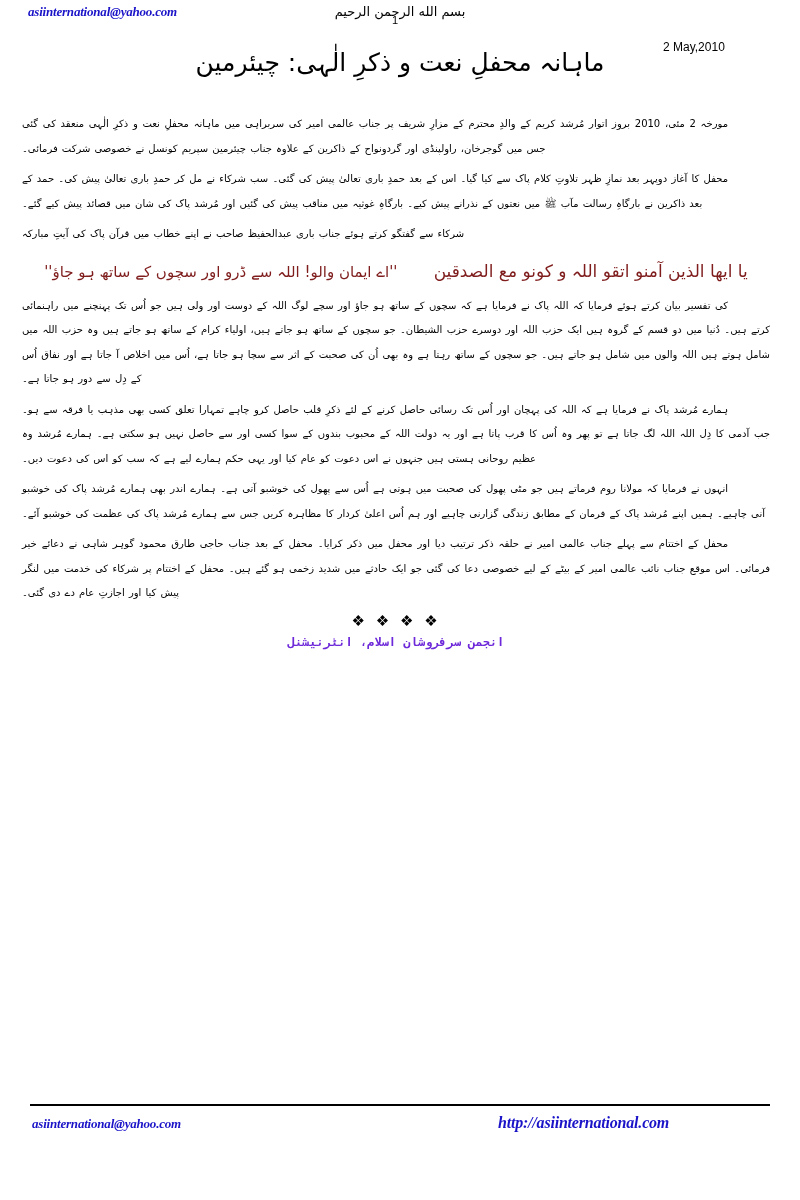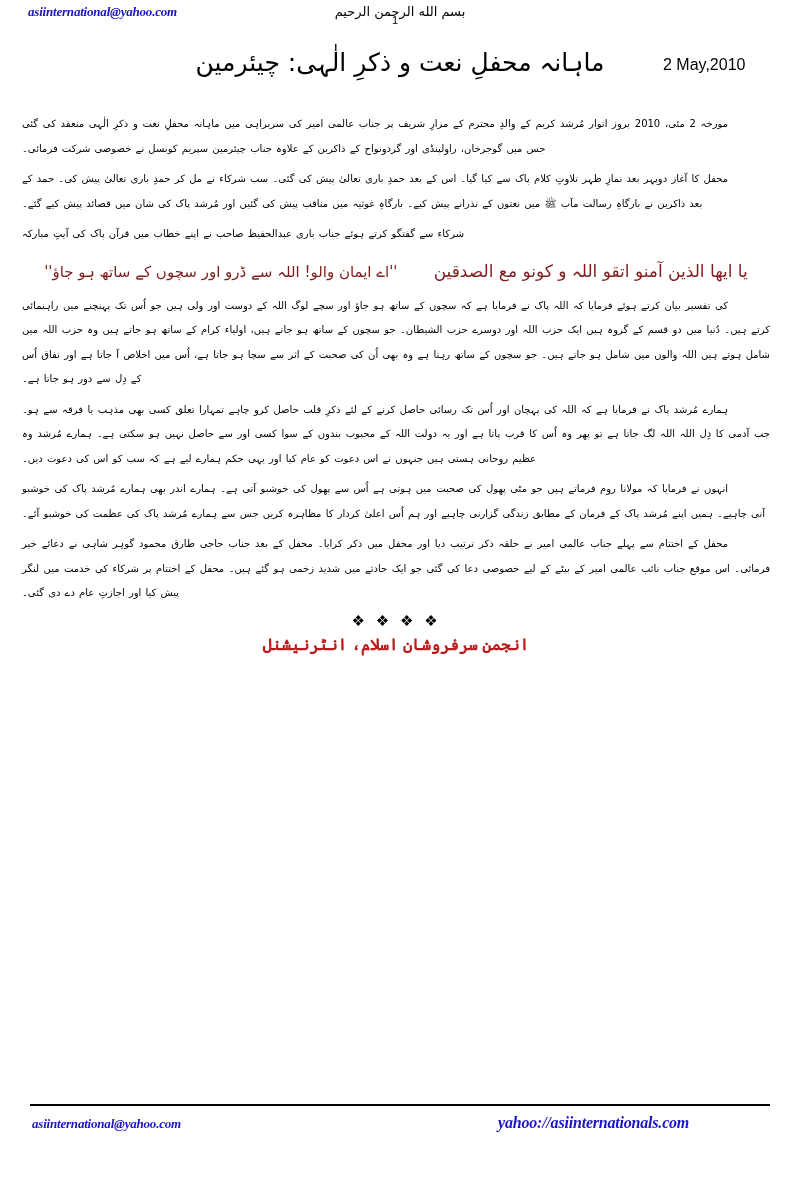--- a/index.html
+++ b/index.html
@@ -62,25 +62,25 @@
     position: absolute;
     top: 14px;
     left: 392px;
     font-family: "Liberation Sans", sans-serif;
     font-size: 11px;
     color: #000;
     direction: ltr;
   }
   .hdr-date {
     position: absolute;
-    top: 56px;
+    top: 40px;
     left: 663px;
     direction: ltr;
     font-family: "Liberation Sans", sans-serif;
-    font-size: 16px;
+    font-size: 12px;
     color: #000;
     white-space: nowrap;
   }
   .hdr-title {
     position: absolute;
     top: 44px;
     left: 0;
     width: 800px;
     text-align: center;
     direction: rtl;
@@ -141,25 +141,25 @@
     font-family: "DejaVu Sans", sans-serif;
     font-size: 15px;
     letter-spacing: 3px;
   }
   .ornament-row span { display: inline-block; }
 
   
   .org-name {
     direction: rtl;
     text-align: center;
-    font-family: Liberation Sans, sans-serif;
-    font-weight: bold;
-    font-size: 16px;
+    font-family: Liberation Mono, monospace;
+    font-weight: bold;
+    font-size: 12px;
     margin: 6px 0 0 0;
-    color: #b91c1c;
+    color: #6d28d9;
   }
 
   
   .footer {
     position: absolute;
     left: 0;
     bottom: 36px;
     width: 800px;
     height: 60px;
   }
@@ -240,16 +240,16 @@
       <span>❖</span>
       <span>❖</span>
     </div>
 
     <div class="org-name">انجمن سرفروشان اسلام، انٹرنیشنل</div>
   </div>
 
   <div class="footer">
     <div class="footer-rule"></div>
     <div class="footer-email">asiinternational@yahoo.com</div>
-    <div class="footer-url">yahoo://asiinternationals.com</div>
+    <div class="footer-url">http://asiinternational.com</div>
   </div>
 
 </div>
 
 </body></html>

